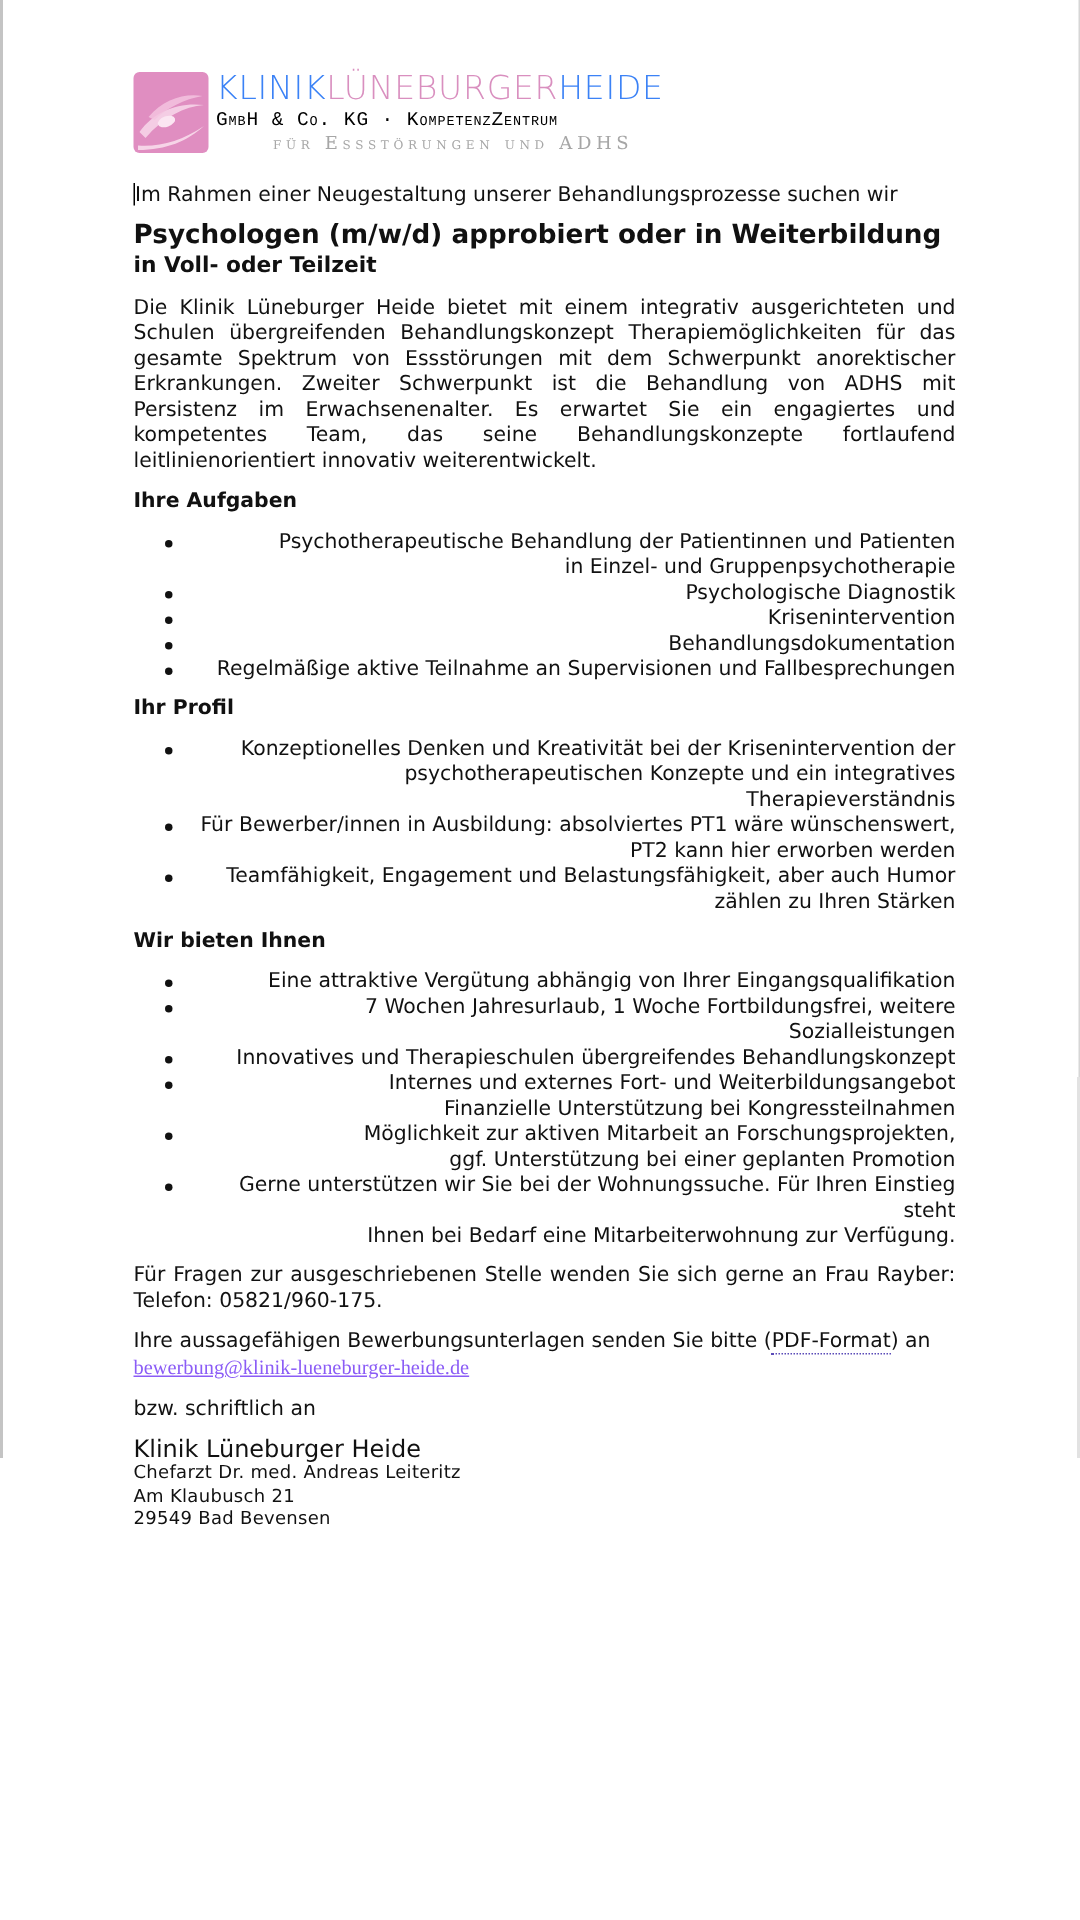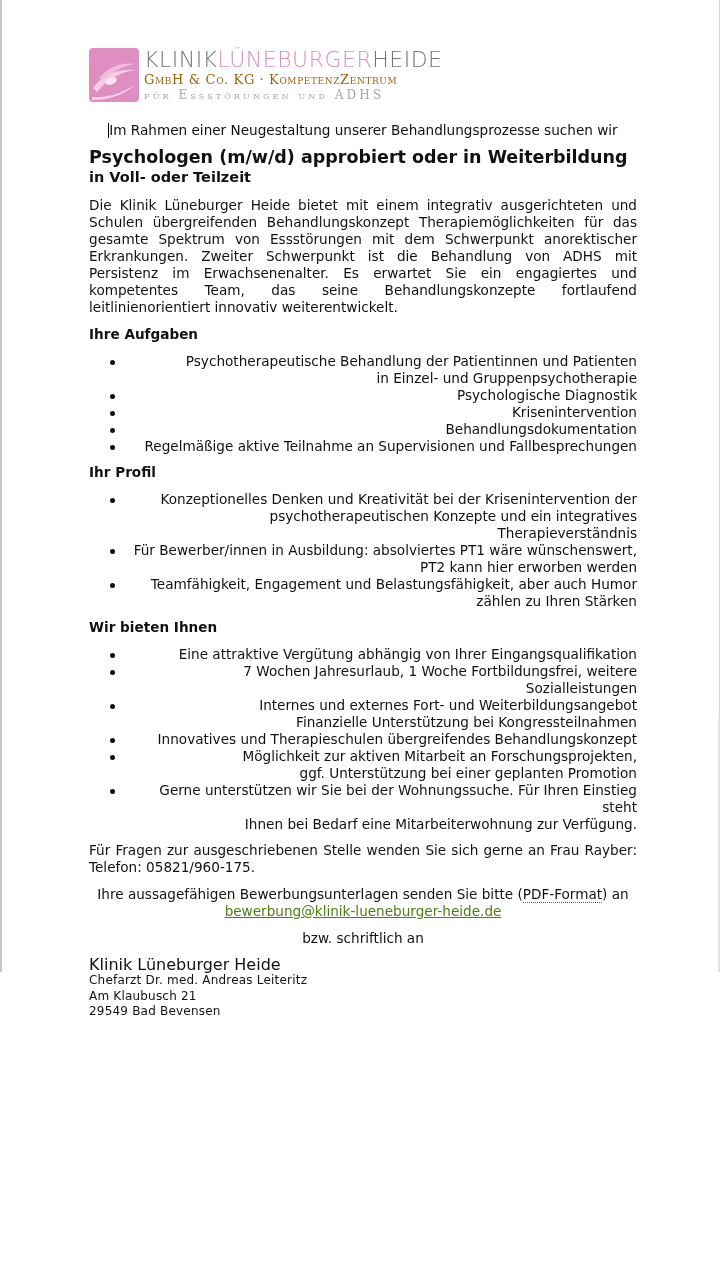--- a/index.html
+++ b/index.html
@@ -70,37 +70,39 @@
     .logo-mark svg { position: absolute; left: 0; top: 0; }
     .logo-text { font-family: "DejaVu Serif", serif; color: #9b9b9b; }
     .logo-line1 {
       font-family: "DejaVu Sans", sans-serif;
       font-size: 22px;
       line-height: 24px;
       letter-spacing: 0.5px;
       white-space: nowrap;
       font-weight: 300;
     }
-    .logo-line1 .gray { color: #737373; text-align: center; }
+    .logo-line1 .gray { color: #3b82f6; text-align: center; }
     .logo-line1 .pink { color: #d98fbf; text-align: right; }
     .logo-line2 {
       font-size: 13px;
       line-height: 16px;
       letter-spacing: 0.6px;
       white-space: nowrap;
       font-variant: small-caps;
-      color: #a16207;
+      color: #000000;
+      font-family: Liberation Mono, monospace;
     }
     .logo-line3 {
       font-size: 12px;
       line-height: 15px;
       letter-spacing: 3.1px;
       white-space: nowrap;
       font-variant: small-caps;
       color: #a6a6a6;
+      margin-left: 38px;
     }
 
     .intro { margin: 0 0 8px 0; position: relative; }
     .intro .cursor {
       display: inline-block;
       width: 1px;
       height: 15px;
       background: #000;
       vertical-align: -3px;
       margin-right: 0;
@@ -112,21 +114,20 @@
       margin: 0;
     }
     h2.sub {
       font-size: 14.5px;
       line-height: 18px;
       font-weight: bold;
       margin: 0 0 11px 0;
     }
     p {
       margin: 0 0 10px 0;
-      text-align: center;
     }
     p.justify { text-align: justify; text-align-last: left; }
     h3 {
       font-size: 13.6px;
       line-height: 17px;
       font-weight: bold;
       margin: 0 0 10px 0;
     }
     ul {
       margin: 0 0 9px 0;
@@ -146,22 +147,23 @@
       width: 5px;
       height: 5px;
       border-radius: 50%;
       background: #111;
     }
     .line { display: block; }
     .pdf-hint {
       border-bottom: 1px dotted #5a4bb8;
     }
     a.email {
-      color: #4d7c0f;
+      color: #8b5cf6;
       text-decoration: underline;
+      font-family: Liberation Serif, serif;
     }
     .addr-name { font-size: 16px; line-height: 17px; }
     .addr-line { font-size: 12px; line-height: 15.5px; letter-spacing: 0.2px; }
   </style>
 </head>
 <body>
 
 <div class="page">
   <div class="content">
 
@@ -228,25 +230,25 @@
 
     <h3>Wir bieten Ihnen</h3>
     <ul>
       <li>
           <span class="line">Eine attraktive Vergütung abhängig von Ihrer Eingangsqualifikation</span>
         </li>
       <li>
           <span class="line">7 Wochen Jahresurlaub, 1 Woche Fortbildungsfrei, weitere Sozialleistungen</span>
         </li>
       <li>
+          <span class="line">Innovatives und Therapieschulen übergreifendes Behandlungskonzept</span>
+        </li>
+      <li>
           <span class="line">Internes und externes Fort- und Weiterbildungsangebot</span>
           <span class="line">Finanzielle Unterstützung bei Kongressteilnahmen</span>
-        </li>
-      <li>
-          <span class="line">Innovatives und Therapieschulen übergreifendes Behandlungskonzept</span>
         </li>
       <li>
           <span class="line">Möglichkeit zur aktiven Mitarbeit an Forschungsprojekten,</span>
           <span class="line">ggf. Unterstützung bei einer geplanten Promotion</span>
         </li>
       <li>
           <span class="line">Gerne unterstützen wir Sie bei der Wohnungssuche. Für Ihren Einstieg steht</span>
           <span class="line">Ihnen bei Bedarf eine Mitarbeiterwohnung zur Verfügung.</span>
         </li>
     </ul>

